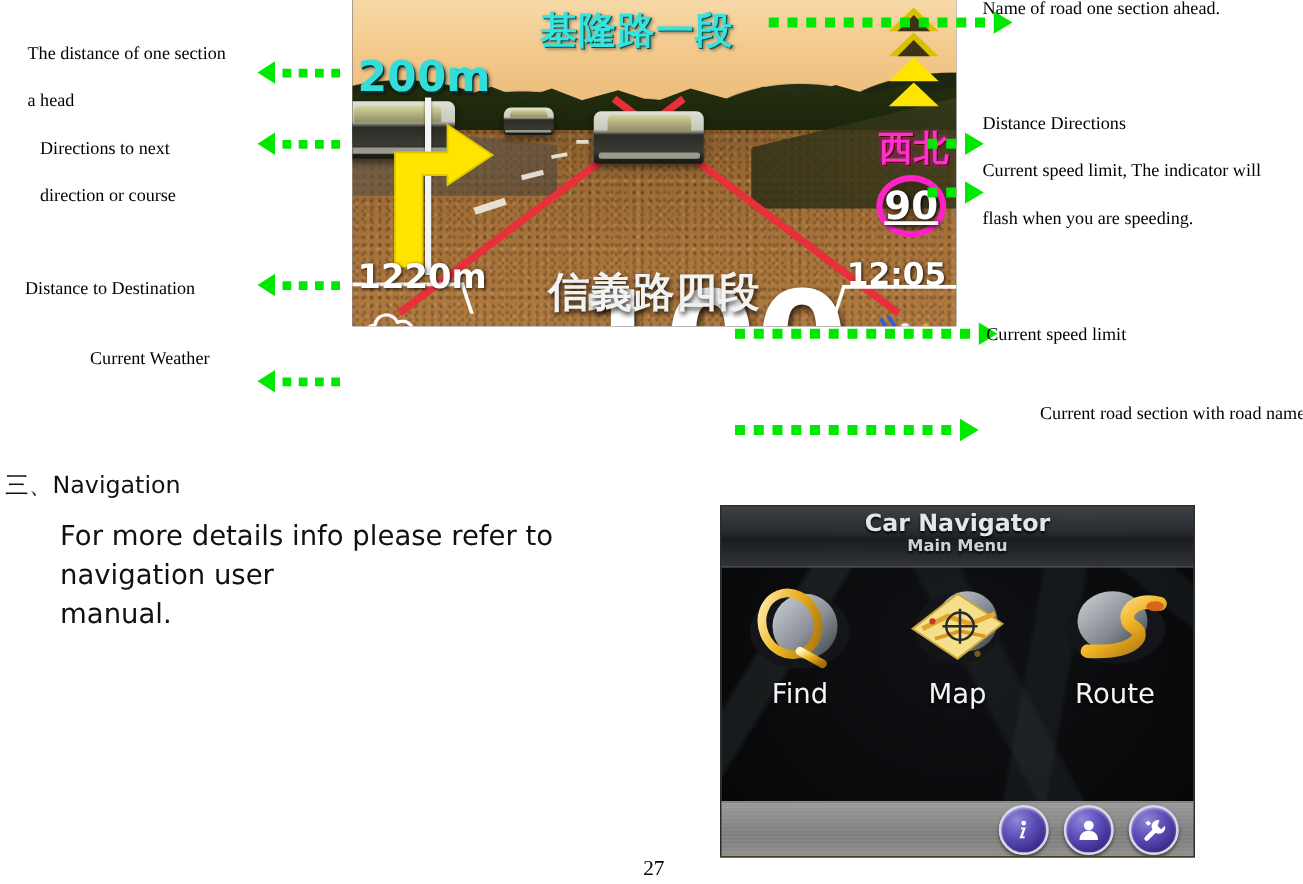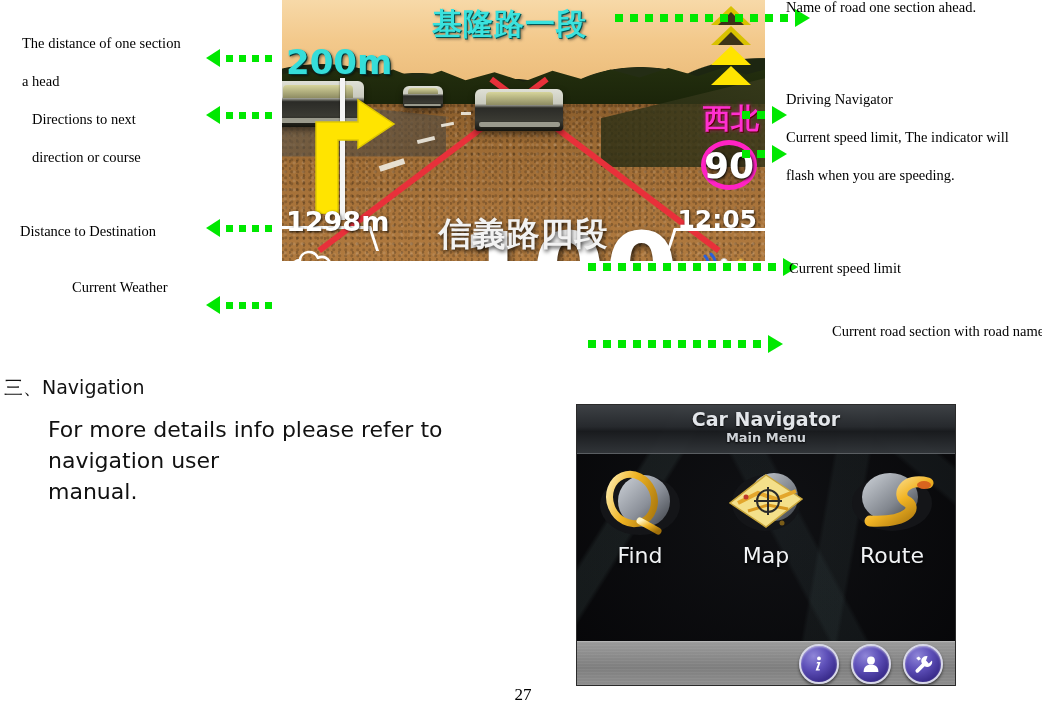--- a/index.html
+++ b/index.html
@@ -193,21 +193,21 @@
   }
   #hud-speedlimit-badge {
     position:absolute; top:140px; right:8px;
     width:56px; height:50px; border-radius:50%;
     border:5px solid #ff22c4; box-sizing:border-box;
     display:flex; align-items:center; justify-content:center;
     background: rgba(20,10,5,.25);
   }
   #hud-speedlimit-badge span {
     font-family:"DejaVu Sans", sans-serif; font-weight:bold;
-    font-size:36px; color:#fff; text-shadow:1px 1px 3px #000;
+    font-size:31px; color:#fff; text-shadow:1px 1px 3px #000;text-decoration:underline;
   }
 
   
   #tri-stack { position:absolute; top:6px; right:14px; display:flex; flex-direction:column; align-items:center; gap:1px;}
   .tri { width:0; height:0; border-left:20px solid transparent; border-right:20px solid transparent; }
   .tri.filled { border-bottom:19px solid #ffe400; }
   .tri.hollow { border-bottom:19px solid transparent; position:relative; }
   .tri.hollow:before {
     content:""; position:absolute; left:-20px; top:0; width:0; height:0;
     border-left:20px solid transparent; border-right:20px solid transparent;
@@ -395,21 +395,21 @@
   <div class="hud" id="hud-dist-next">200m</div>
 
   <div id="sign-post"></div>
   <div id="turn-arrow">
     <svg viewBox="0 0 100 130" width="100" height="130">
       <path d="M20 130 L20 38 L62 38 L62 16 L98 40 L62 64 L62 56 L42 56 L42 130 Z" fill="#ffe400" stroke="#e0c800" stroke-width="1.5"></path>
     </svg>
   </div>
 
   <div id="dest-bracket"></div>
-  <div class="hud" id="hud-dist-dest">1298m</div>
+  <div class="hud" id="hud-dist-dest">1220m</div>
 
   <div id="weather-icon">
     <svg viewBox="0 0 56 34" width="56" height="34">
       <path d="M12 28 a8 8 0 0 1 0-16 a9 9 0 0 1 8-8 a10 10 0 0 1 10 6 a8 8 0 0 1 12 6 a7 7 0 0 1 -2 12 Z" fill="none" stroke="#ffffff" stroke-width="2.6" stroke-linejoin="round"></path>
     </svg>
   </div>
   <div class="hud" id="hud-temp">28°</div>
 
   <div class="hud" id="hud-speed">100</div>
 
@@ -494,21 +494,21 @@
   <span class="seg"></span>
     <span class="seg"></span>
   <span class="seg"></span>
     <span class="seg"></span>
   <span class="seg"></span>
     <span class="seg"></span>
   <span class="arrowhead"></span>
 </div>
 
 <div class="callout" style="left:786px; top:-12px;">Name of road one section ahead.</div>
-<div class="callout" style="left:786px; top:80px;">Driving Navigator</div>
+<div class="callout" style="left:786px; top:80px;">Distance Directions</div>
 <div class="callout" style="left:786px; top:118px;">Current speed limit, The indicator will</div>
 <div class="callout" style="left:786px; top:156px;">flash when you are speeding.</div>
 <div class="callout" style="left:789px; top:249px;">Current speed limit</div>
 <div class="callout" style="left:784px; top:312px;margin-left:48px;">Current road section with road name</div>
 
 <div id="section-heading">三、Navigation</div>
 <div id="section-body">
   <div>For more details info please refer to navigation user</div>
   <div>manual.</div>
 </div>

